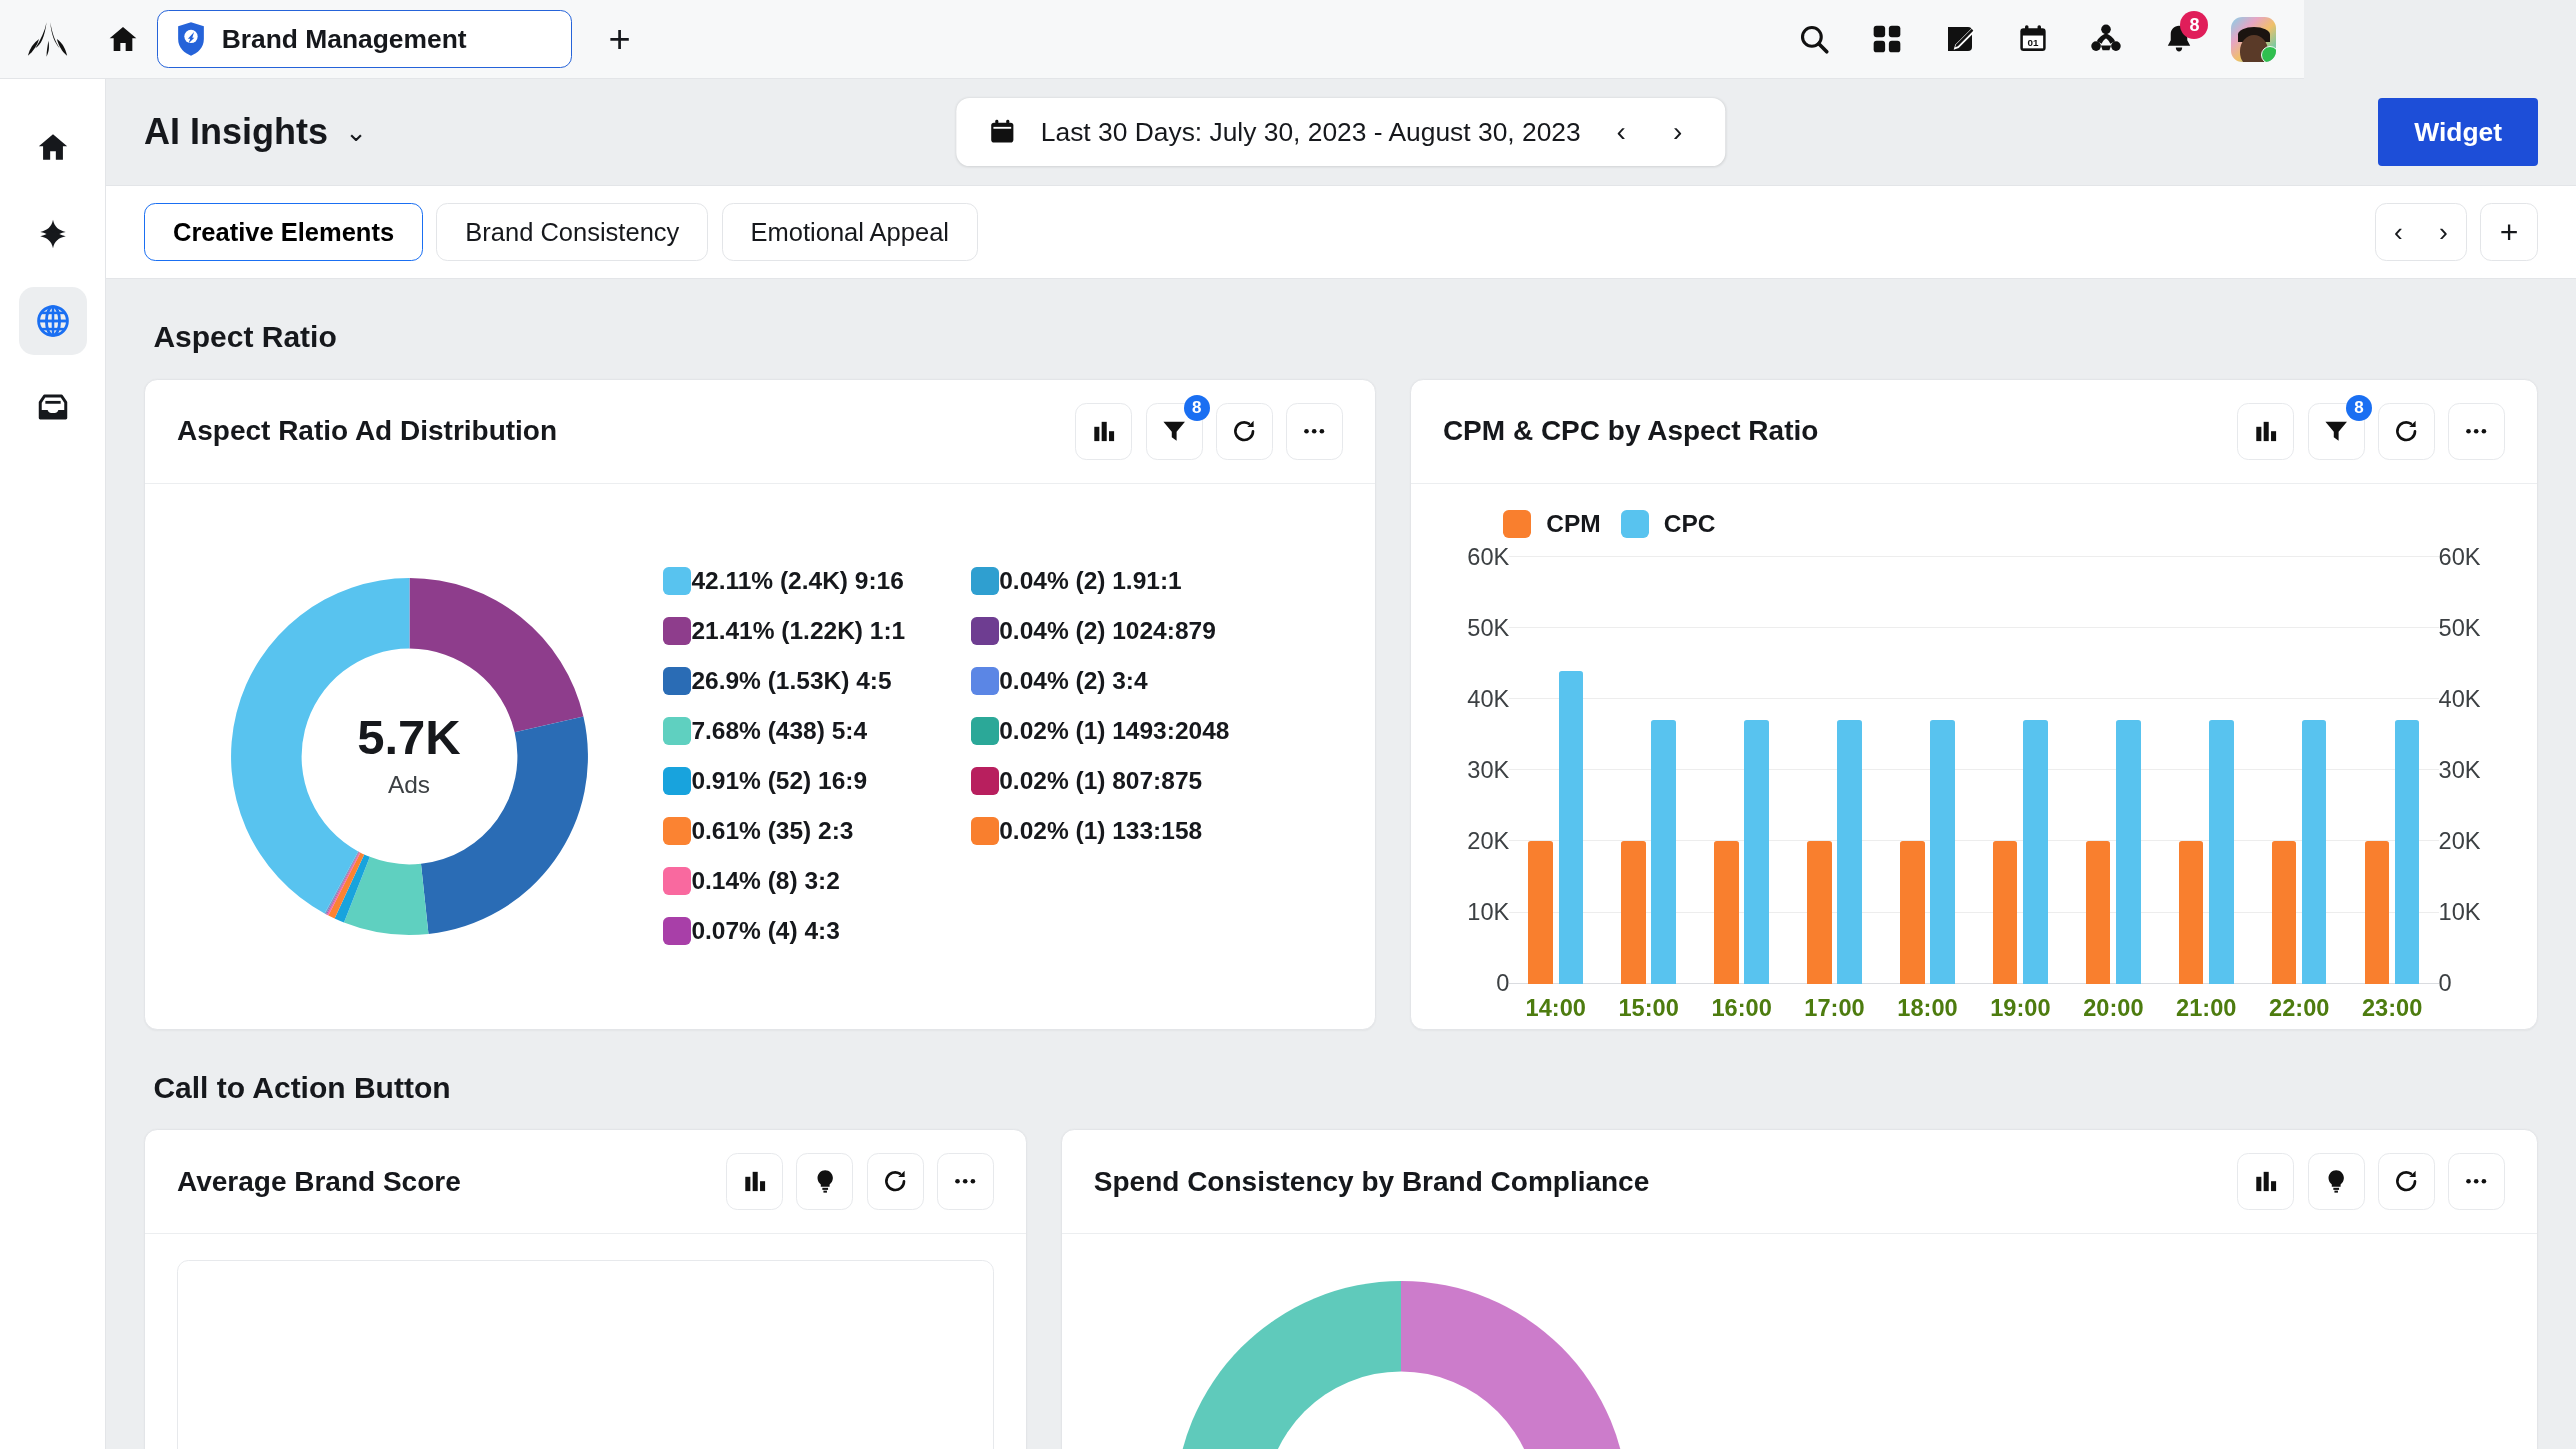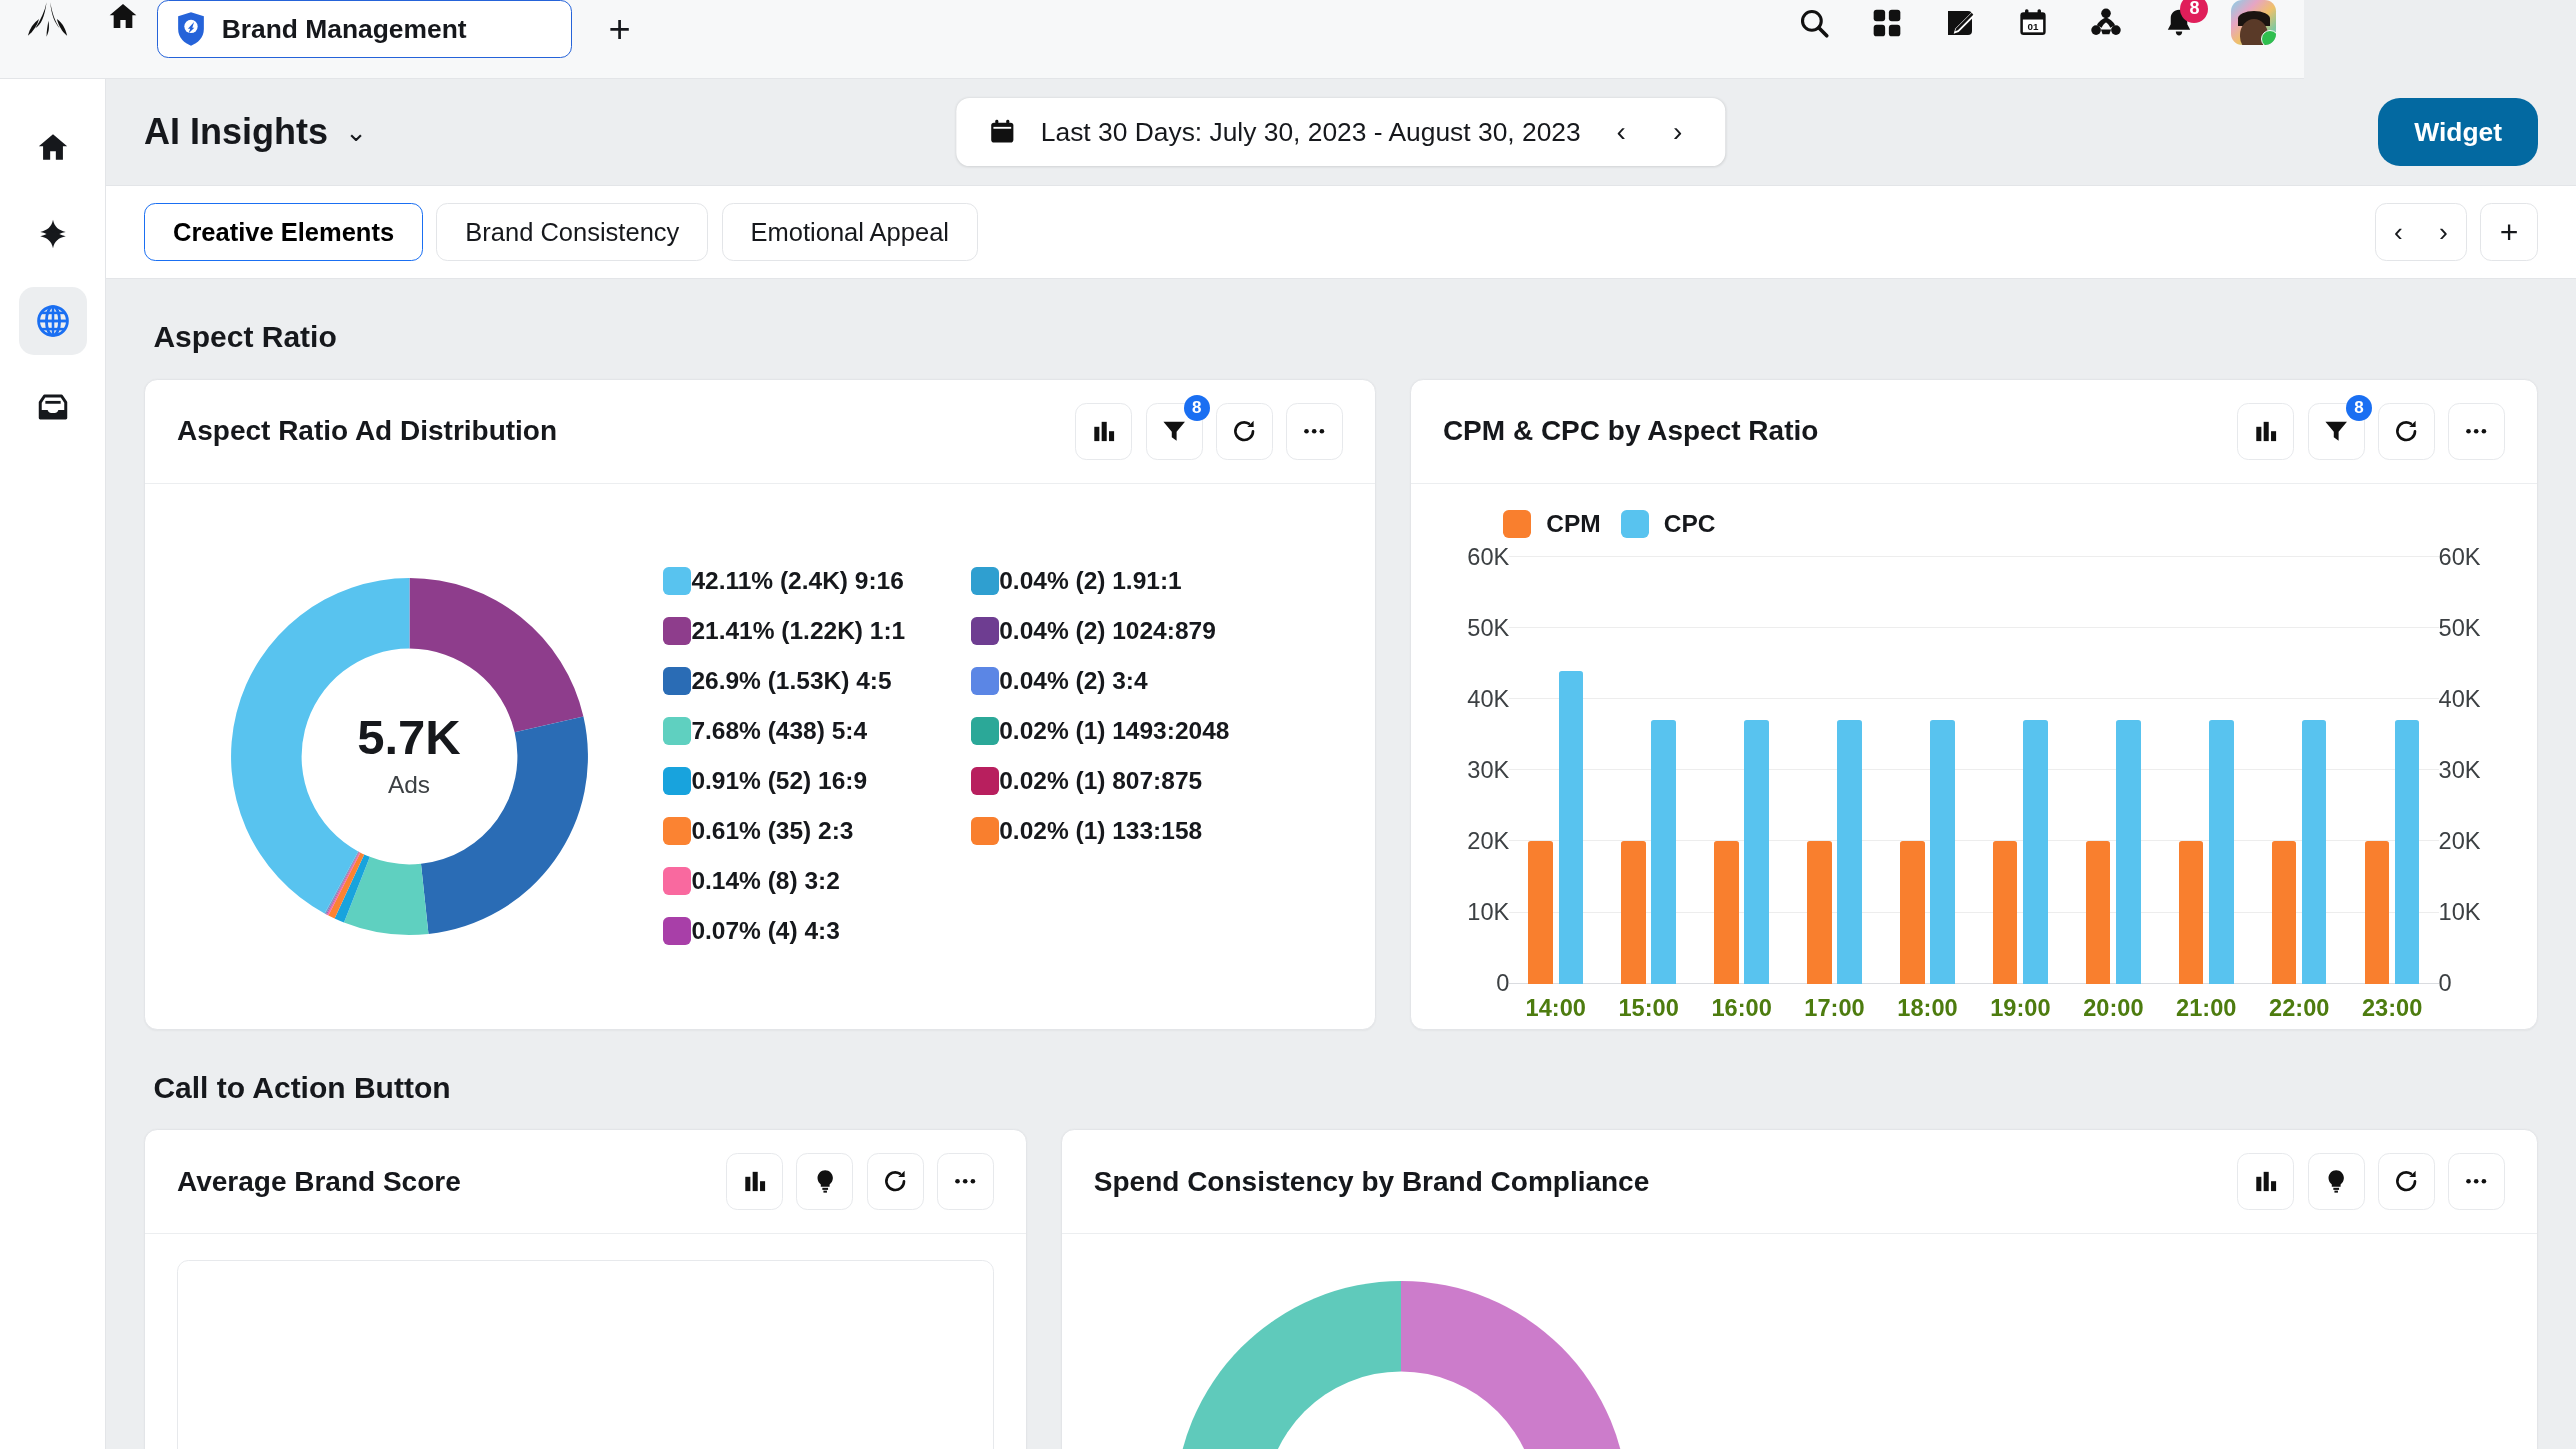--- a/index.html
+++ b/index.html
@@ -8,21 +8,21 @@
     font-family: "Liberation Sans", sans-serif;
     background: #eceef0;
     overflow: hidden;
   }
 
   
   .topbar {
     position: absolute; top: 0; left: 0;
     width: 2304px; height: 79px;
     background: #f7f8f9;
-    display: flex; align-items: flex-start;
+    display: flex; align-items: center;
     border-bottom: 0.9px solid #e3e5e8;
   }
   .brand-logo { width: 94px; display:flex; align-items:center; justify-content:center; }
   .home-btn { width: 57px; display:flex; align-items:center; justify-content:center; cursor:pointer; }
   .tab-strip { display:flex; align-items:center; margin-left: 5.7px; }
   .browser-tab {
     display:flex; align-items:center; gap: 15px;
     height: 58px; padding: 0 24.5px 0 17px;
     background: #ffffff;
     border: 1.9px solid #2563d9;
@@ -110,23 +110,23 @@
     background:#fff; border-radius: 13.2px;
     height: 68px; padding: 0 32px;
     box-shadow: 0 0.9px 2.8px rgba(0,0,0,.12);
     cursor:pointer;
   }
   .daterange-text { font-size: 26.4px; color:#16181c; white-space:nowrap; }
   .dr-arrow { font-size: 28px; color:#16181c; width: 32px; text-align:center; cursor:pointer; }
 
   .widget-btn {
     margin-left:auto;
-    background:#0369a1; color:#fff;
+    background:#1d4ed8; color:#fff;
     font-size: 26.4px; font-weight: 600;
-    border:none; border-radius: 22px;
+    border:none; border-radius: 4px;
     height: 68px; padding: 0 36px; cursor:pointer;
     font-family: "Liberation Sans", sans-serif;
   }
 
   
   .tabs-row {
     background:#ffffff;
     height: 94px;
     display:flex; align-items:center;
     padding: 0 38px;

